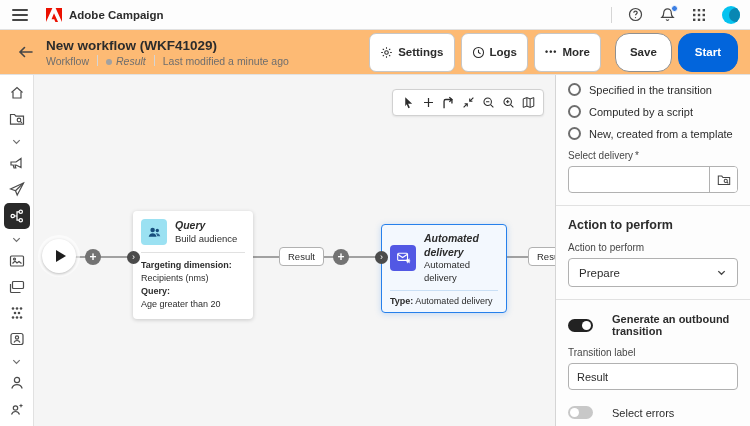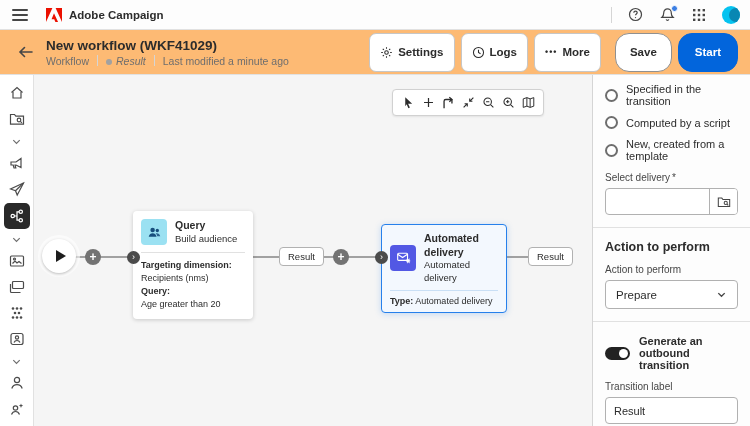--- a/index.html
+++ b/index.html
@@ -64,51 +64,51 @@
     color:#fff; display:flex; align-items:center; justify-content:center; font-size:12px; line-height:1;
     top:174px; cursor:pointer; font-weight:bold; }
   .in-port { position:absolute; width:13px; height:13px; border-radius:50%; background:#4b4b4b; color:#fff;
     display:flex; align-items:center; justify-content:center; font-size:9px; top:175.5px; z-index:3; cursor:pointer; }
   .t-label { position:absolute; top:172px; background:#fff; border:1px solid #b1b1b1; border-radius:4px;
     font-size:9.5px; color:#2c2c2c; padding:3px 8px; z-index:2; cursor:pointer; white-space:nowrap; }
   .node { position:absolute; background:#fff; border-radius:4px; box-shadow:0 1px 4px rgba(0,0,0,.18);
     z-index:2; cursor:pointer; }
   .node-head { display:flex; align-items:center; gap:8px; padding:8px 8px 7px; }
   .node-icon { width:26px; height:26px; border-radius:4px; display:flex; align-items:center; justify-content:center; flex:0 0 auto; }
-  .node-title { font-size:10.5px; font-weight:bold; color:#2c2c2c; line-height:1.3; }
+  .node-title { font-size:10.5px; font-weight:bold; color:#2c2c2c; line-height:1.3;font-style:italic; }
   .node-sub { font-size:9.5px; color:#2c2c2c; line-height:1.3; }
   .node-divider { height:1px; background:#e1e1e1; margin:0 8px; }
   .node-body { padding:6px 8px 8px; font-size:9px; color:#2c2c2c; line-height:1.45; }
   .node-body b { font-size:9px; }
   .node.selected { background:#f3f8fe; border:1.5px solid #2680eb; box-shadow:0 1px 6px rgba(38,128,235,.25); }
   .type-row { padding:5px 8px 6px; font-size:9px; color:#2c2c2c; }
 
   .canvas-toolbar { position:absolute; left:358px; top:14px; height:27px; background:#fff;
     border:1px solid #d1d1d1; border-radius:4px; box-shadow:0 1px 2px rgba(0,0,0,.08);
     display:flex; align-items:center; padding:0 6px; gap:2px; z-index:5; }
   .ct-btn { width:18px; height:21px; display:flex; align-items:center; justify-content:center;
     color:#2c2c2c; cursor:pointer; }
 
   
-  .panel { width:158px; flex:0 0 auto; background:#fdfdfd; border-left:1px solid #d5d5d5;
+  .panel { width:195px; flex:0 0 auto; background:#fdfdfd; border-left:1px solid #d5d5d5;
     padding:8px 12px 0; overflow:hidden; font-size:11.5px; }
   .radio-row { display:flex; align-items:center; gap:8px; margin-bottom:9px; cursor:pointer; }
   .radio { width:13px; height:13px; border-radius:50%; border:2px solid #6e6e6e; background:#fff; flex:0 0 auto; }
   .radio-label { font-size:11px; color:#2c2c2c; }
   .field-label { font-size:10px; color:#464646; margin:10px 0 5px; }
   .req { color:#464646; margin-left:2px; }
   .input-group { display:flex; height:27px; border:1px solid #b1b1b1; border-radius:4px; background:#fff; overflow:hidden; }
   .input-group input { flex:1; border:0; outline:0; font-size:11px; padding:0 8px; font-family:inherit; color:#2c2c2c; background:transparent; min-width:0; }
   .picker-btn { width:28px; border-left:1px solid #b1b1b1; display:flex; align-items:center; justify-content:center;
     color:#464646; cursor:pointer; background:#fff; }
   .panel-divider { height:1px; background:#e1e1e1; margin:12px -12px 0; }
   .section-heading { font-size:12.5px; font-weight:bold; color:#2c2c2c; margin-top:12px; }
   .select { display:flex; align-items:center; justify-content:space-between; height:29px; border:1px solid #b1b1b1;
     border-radius:4px; background:#fff; padding:0 10px; font-size:11.5px; color:#2c2c2c; cursor:pointer; margin-top:2px; }
-  .toggle-row { display:flex; align-items:center; gap:9px; margin-top:13px; cursor:pointer; }
+  .toggle-row { display:flex; align-items:center; gap:19px; margin-top:13px; cursor:pointer; }
   .toggle { width:25px; height:13px; border-radius:7px; position:relative; flex:0 0 auto; }
   .toggle.on { background:#222; }
   .toggle.off { background:#c8c8c8; }
   .toggle .knob { position:absolute; top:2px; width:9px; height:9px; border-radius:50%; background:#fff; }
   .toggle.on .knob { right:2px; } .toggle.off .knob { left:2px; }
   .toggle-label { font-size:11px; color:#2c2c2c; }
   .toggle-label.bold { font-weight:bold; }
   .text-input { width:100%; height:27px; border:1px solid #b1b1b1; border-radius:4px; font-size:11px;
     padding:0 8px; font-family:inherit; color:#2c2c2c; outline:0; background:#fff; }
 </style>

